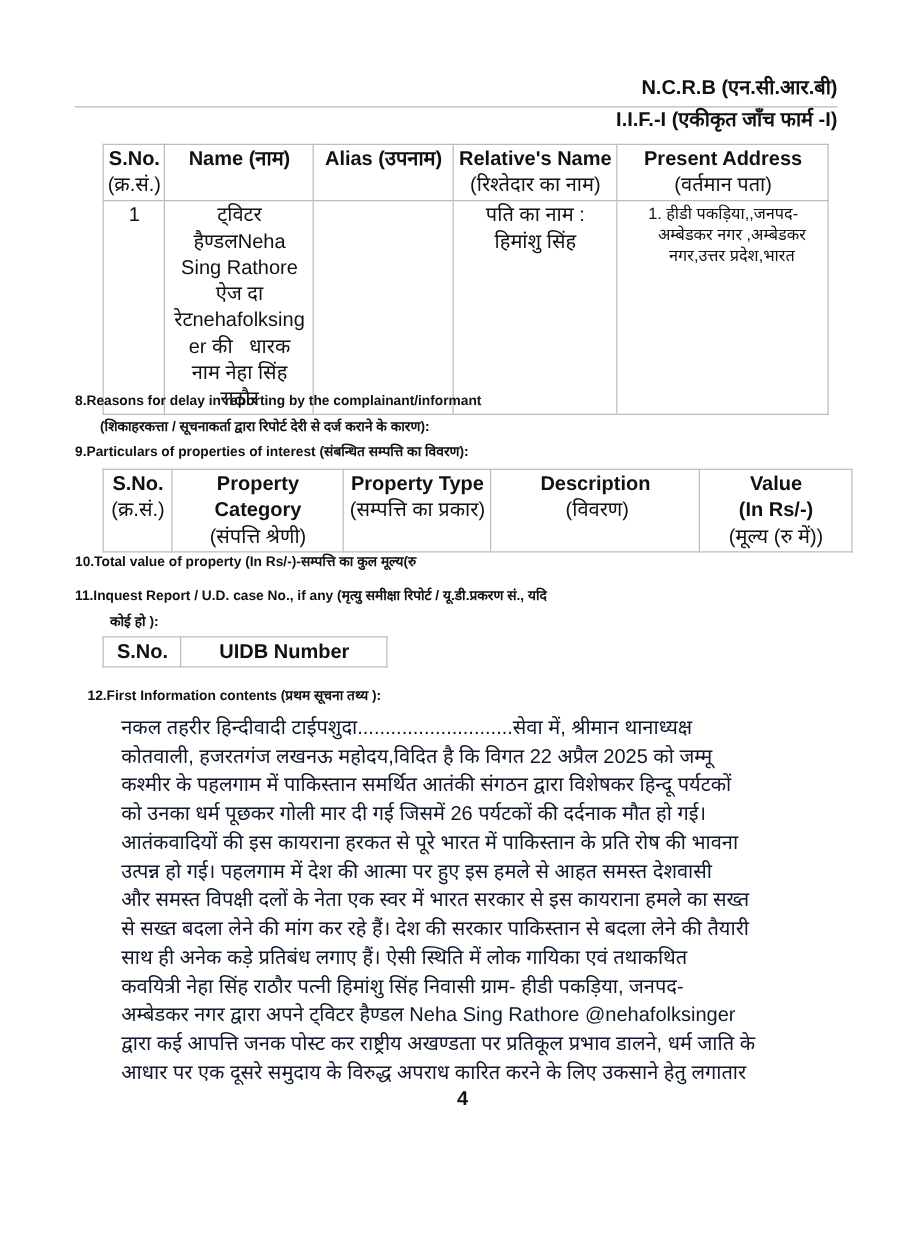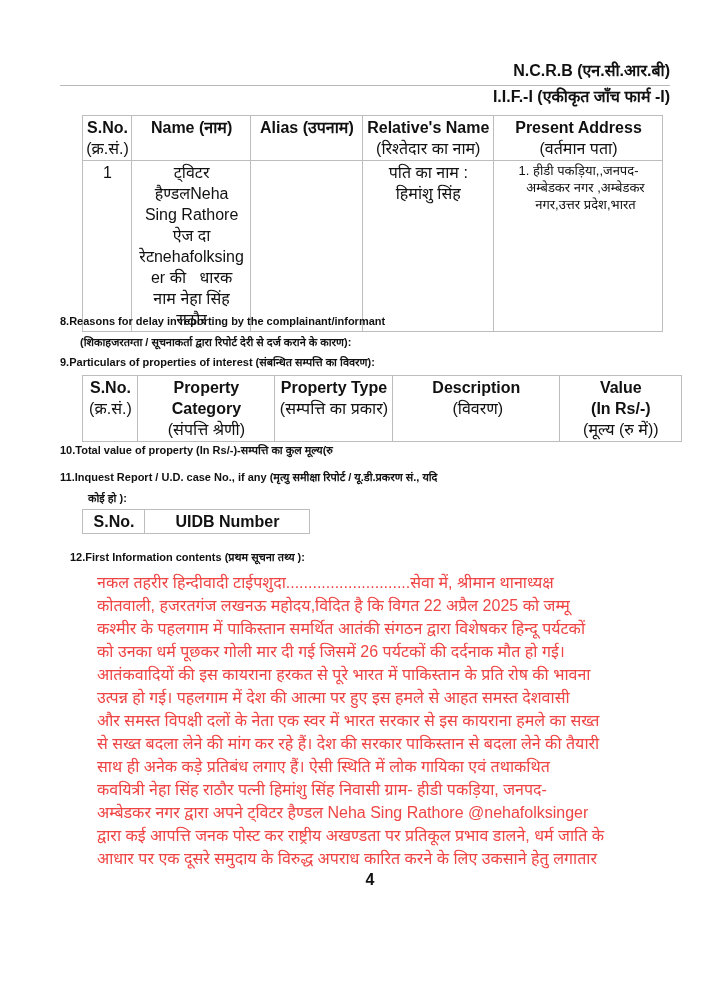--- a/index.html
+++ b/index.html
@@ -99,21 +99,21 @@
     #tbl-uidb .u1 { width: 56px; }
 
     #sec-12 { top: 547px; left: 70px; }
     .fir-body {
       position: absolute;
       left: 97px;
       top: 571px;
       width: 585px;
       font-size: 16px;
       line-height: 23px;
-      color: #ef4444;
+      color: #0f172a;
     }
     .fir-line { display: block; white-space: nowrap; }
 
     .page-num {
       position: absolute;
       top: 871px;
       left: 0;
       width: 740px;
       text-align: center;
       font-weight: bold;
@@ -167,21 +167,21 @@
         <span>1. हीडी पकड़िया,,जनपद-</span>
         <span class="indent">अम्बेडकर नगर ,अम्बेडकर</span>
         <span class="indent">नगर,उत्तर प्रदेश,भारत</span>
       </td>
     </tr>
   </tbody>
     </table>
 
   <div class="section" id="sec-8">
     <span>8.Reasons for delay in reporting by the complainant/informant</span>
-    <span class="sub">(शिकाहजरतग्ता / सूचनाकर्ता द्वारा रिपोर्ट देरी से दर्ज कराने के कारण):</span>
+    <span class="sub">(शिकाहरकत्ता / सूचनाकर्ता द्वारा रिपोर्ट देरी से दर्ज कराने के कारण):</span>
   </div>
 
   <div class="section" id="sec-9">
     <span>9.Particulars of properties of interest (संबन्धित सम्पत्ति का विवरण):</span>
   </div>
 
   <table class="grid" id="tbl-props">
     <tbody>
         <tr>
       <th class="p1">

